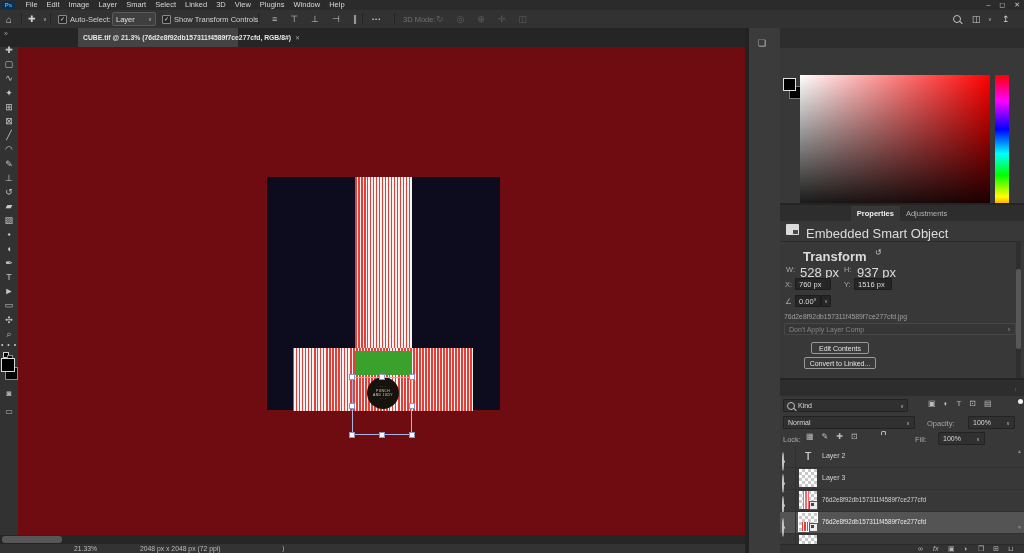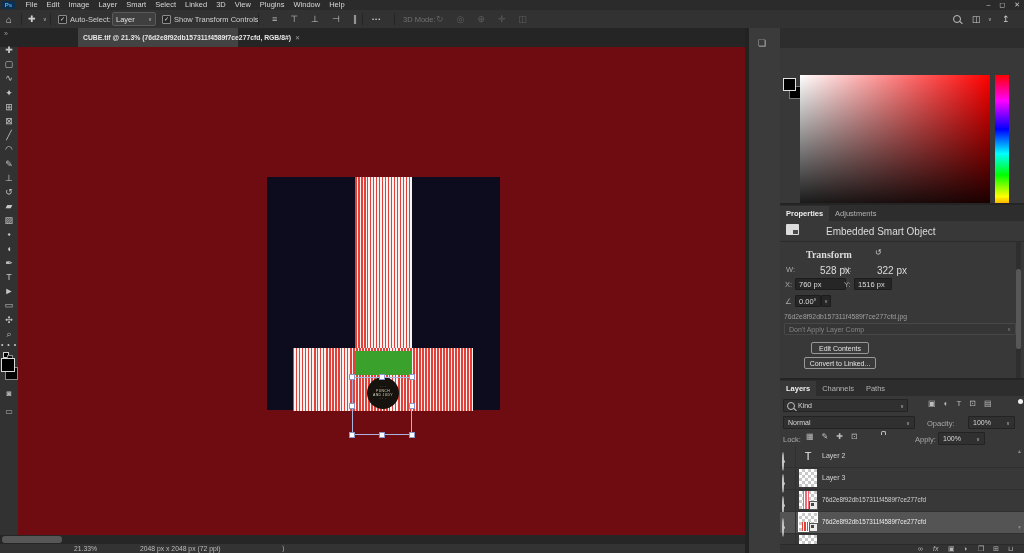--- a/index.html
+++ b/index.html
@@ -76,21 +76,21 @@
   #dockgap{left:745px;top:28px;width:4px;height:525px;background:#222222;}
   #dockcol{left:749px;top:28px;width:31px;height:525px;background:#3b3b3b;}
   #dockcol-icon{position:absolute;left:9px;top:10px;font-size:9px;color:#c4c4c4;}
   #panels{left:780px;top:28px;width:244px;height:525px;background:#2d2d2d;}
   .ptabrow{position:absolute;left:0;width:244px;height:16px;background:#2d2d2d;display:flex;align-items:flex-end;}
   .ptab{font-size:7.5px;color:#b3b3b3;padding:3px 6px 3px 6px;}
   .ptab.active{background:#383838;color:#f0f0f0;font-weight:bold;}
   .pmenu{position:absolute;right:5px;top:4px;font-size:7px;color:#bbbbbb;}
   .pcontent{position:absolute;left:0;width:244px;background:#383838;}
   .plabel{font-size:7.5px;color:#a8a8a8;}
-  .pvalue{font-size:10px;color:#dcdcdc;margin-left:20px;}
+  .pvalue{font-size:13px;color:#dcdcdc;}
   .pinput{position:absolute;height:12px;background:#262626;border:1px solid #1c1c1c;border-radius:1px;
           font-size:7.5px;color:#dcdcdc;display:flex;align-items:center;padding-left:3px;box-sizing:border-box;}
   .pbtn{position:absolute;height:12px;background:#3a3a3a;border:1px solid #989898;border-radius:2px;
         font-size:7px;color:#e2e2e2;display:flex;align-items:center;justify-content:center;box-sizing:border-box;}
   .divline{position:absolute;left:0;width:244px;height:1px;background:#2c2c2c;}
   .gapline{position:absolute;left:0;width:244px;height:2px;background:#242424;}
 
   
   #colorfield{position:absolute;left:20px;top:27px;width:190px;height:143px;
     background:linear-gradient(to bottom,rgba(0,0,0,0) 0%,#000 100%),linear-gradient(to right,#ffffff,#ff0000);}
@@ -295,61 +295,55 @@
     <div class="pcontent" style="top:20px;height:155px;">
       <div id="cp-fg"></div>
       <div id="cp-bg"></div>
       <div id="colorfield"></div>
       <div id="colorcursor"></div>
       <div id="huebar"></div>
       <div id="huearrow"></div>
     </div>
     <div class="gapline" style="top:175px;"></div>
 
-    <div class="ptabrow" style="top:177px;">
+    <div class="ptabrow" style="top:177px;justify-content:center;">
       <span class="ptab active">Properties</span>
       <span class="ptab">Adjustments</span>
       <span class="pmenu" style="top:181px;">≡</span>
     </div>
     <div class="pcontent" style="top:193px;height:157px;">
       <div id="so-icon"></div>
       <span class="pvalue abs" style="left:26px;top:5px;">Embedded Smart Object</span>
       <div class="divline" style="top:20px;"></div>
-      <span class="pvalue abs" style="left:6px;top:28px;font-weight:bold;font-family:Liberation Serif, serif;">Transform</span>
+      <span class="pvalue abs" style="left:23px;top:28px;font-weight:bold;">Transform</span>
       <span class="abs" style="left:95px;top:27px;font-size:8px;color:#c8c8c8;">↺</span>
       <span class="plabel abs" style="left:6px;top:44px;">W:</span>
       <span class="pvalue abs" style="left:20px;top:44px;">528 px</span>
       <span class="plabel abs" style="left:64px;top:44px;">H:</span>
-      <span class="pvalue abs" style="left:77px;top:44px;">322 px</span>
+      <span class="pvalue abs" style="left:77px;top:44px;">937 px</span>
       <span class="plabel abs" style="left:5px;top:59px;">X:</span>
-      <span class="pinput" style="left:15px;top:57px;width:51px;">760 px</span>
+      <span class="pinput" style="left:15px;top:57px;width:36px;">760 px</span>
       <span class="plabel abs" style="left:64px;top:59px;">Y:</span>
       <span class="pinput" style="left:74px;top:57px;width:38px;">1516 px</span>
       <span class="plabel abs" style="left:5px;top:76px;">∠</span>
       <span class="pinput" style="left:15px;top:74px;width:26px;">0.00°</span>
       <span class="pinput" style="left:41px;top:74px;width:10px;justify-content:center;padding-left:0;font-size:5px;color:#aaa;">∨</span>
       <span class="abs" style="left:4px;top:92px;font-size:6.8px;color:#9f9f9f;">76d2e8f92db157311f4589f7ce277cfd.jpg</span>
       <div class="abs" style="left:4px;top:102px;width:232px;height:12px;background:#363636;border:1px solid #474747;border-radius:1px;display:flex;align-items:center;justify-content:space-between;padding:0 4px;box-sizing:border-box;">
         <span style="font-size:7px;color:#858585;">Don't Apply Layer Comp</span>
         <span style="font-size:5px;color:#858585;">∨</span>
       </div>
       <span class="pbtn" style="left:31px;top:121px;width:58px;">Edit Contents</span>
       <span class="pbtn" style="left:24px;top:136px;width:72px;">Convert to Linked...</span>
       <div id="pscroll">
           <div id="pscroll-thumb"></div>
         </div>
     </div>
     <div class="gapline" style="top:350px;"></div>
 
-    <div class="ptabrow" style="top:352px;">
-      <span class="ptab active">Layers</span>
-      <span class="ptab">Channels</span>
-      <span class="ptab">Paths</span>
-
-    </div>
     <div class="pcontent" style="top:368px;height:157px;">
       
       <div class="abs row" style="left:3px;top:3px;width:125px;height:13px;background:#303030;border:1px solid #232323;border-radius:1px;padding:0 3px;box-sizing:border-box;justify-content:flex-start;gap:3px;">
         <span class="mag"></span>
         <span style="font-size:7px;color:#d8d8d8;">Kind</span>
         <span class="caret" style="margin-left:auto;">∨</span>
       </div>
       <div class="abs row" style="left:148px;top:3px;" id="filter-icons">
           <span class="small-icon">▣</span>
           <span class="small-icon">◐</span>
@@ -370,21 +364,21 @@
       </div>
       
       <span class="plabel abs" style="left:3px;top:39px;">Lock:</span>
       <div class="abs row" style="left:26px;top:36px;" id="lock-icons">
           <span class="small-icon">▦</span>
           <span class="small-icon">✎</span>
           <span class="small-icon">✚</span>
           <span class="small-icon">⊡</span>
         </div>
       <span class="abs lockico" style="left:100px;top:38px;"></span>
-      <span class="plabel abs" style="left:135px;top:39px;">Apply:</span>
+      <span class="plabel abs" style="left:135px;top:39px;">Fill:</span>
       <div class="abs row" style="left:158px;top:36px;width:47px;height:13px;background:#303030;border:1px solid #232323;border-radius:1px;padding:0 4px;box-sizing:border-box;justify-content:space-between;">
         <span style="font-size:7px;color:#d8d8d8;">100%</span>
         <span class="caret">∨</span>
       </div>
       
       <div class="lrow" style="top:50px;">
         <span class="eyebox abs"><span class="eye"></span></span>
         <span class="vline"></span>
         <div class="thumb thumb-t">T</div>
         <span class="lname">Layer 2</span>

